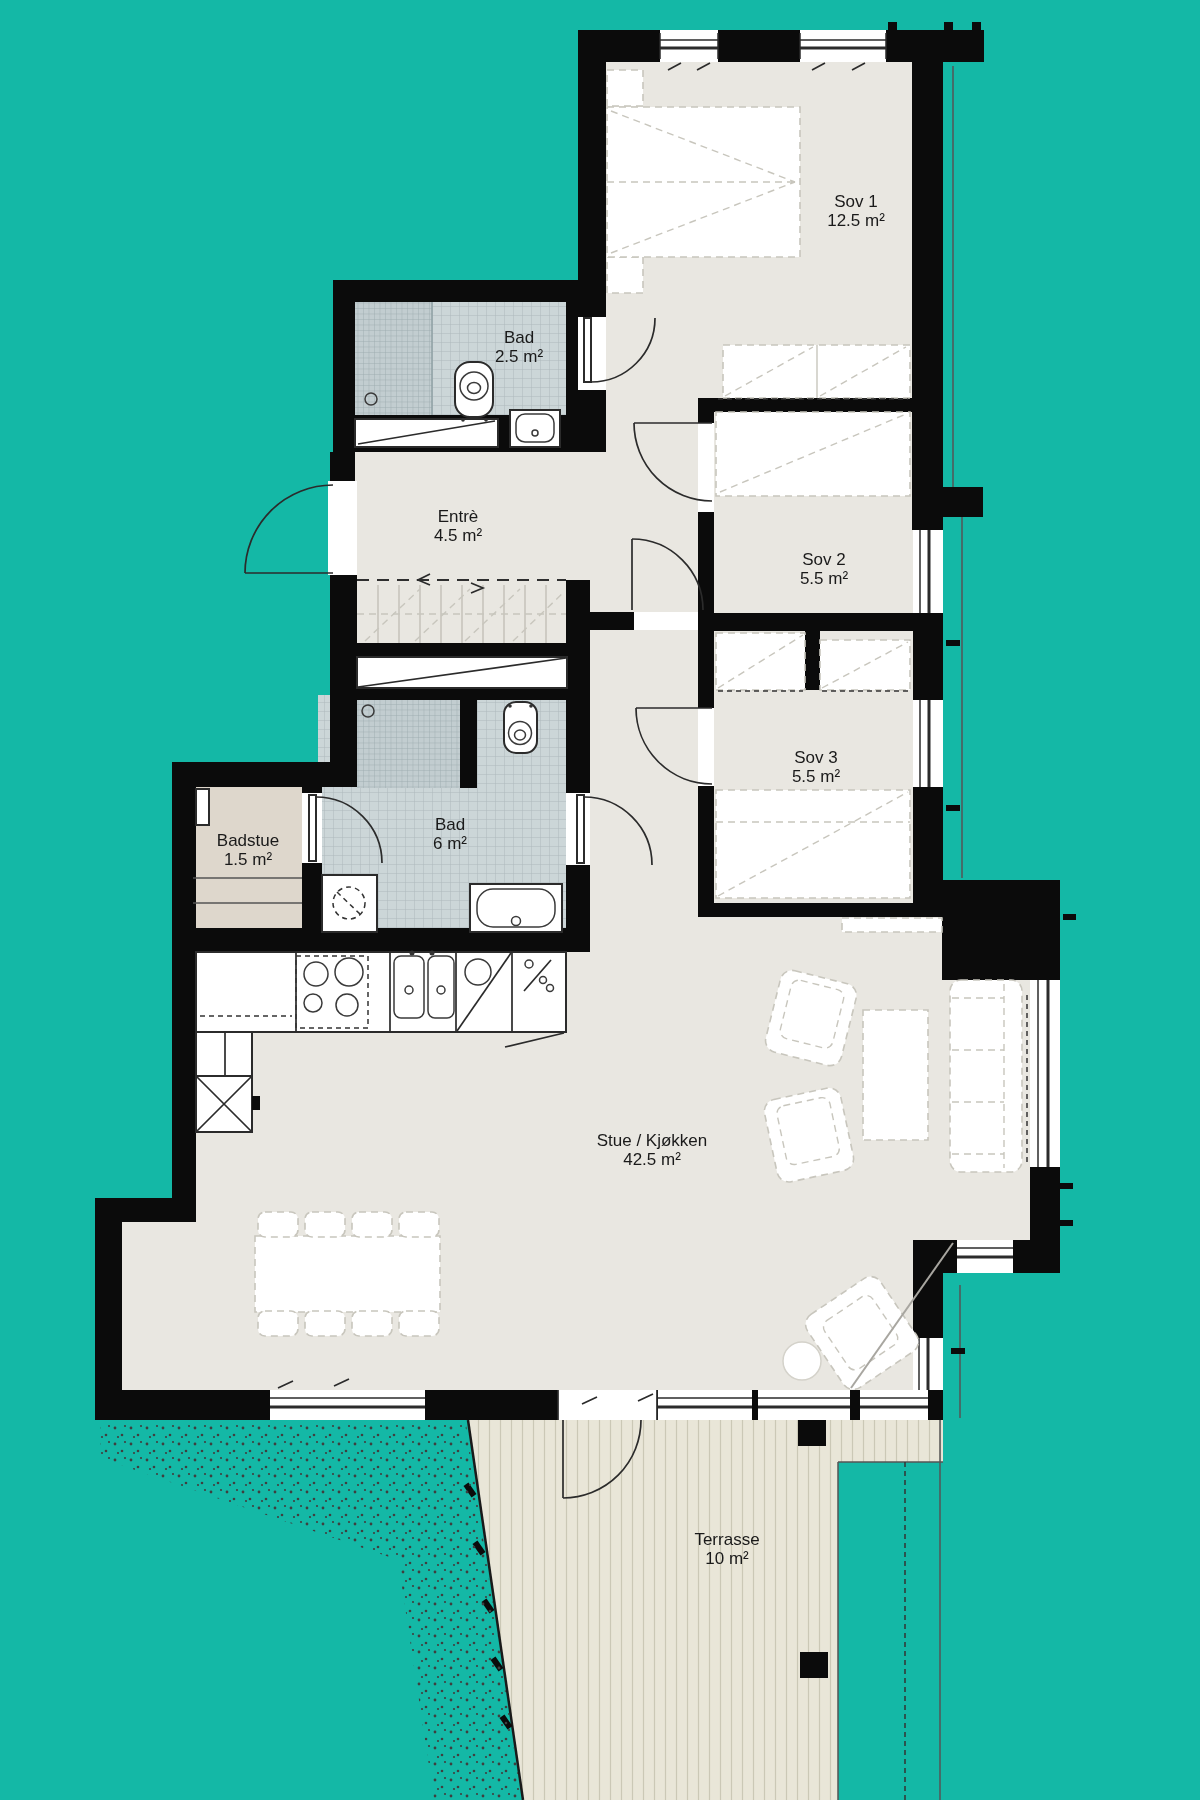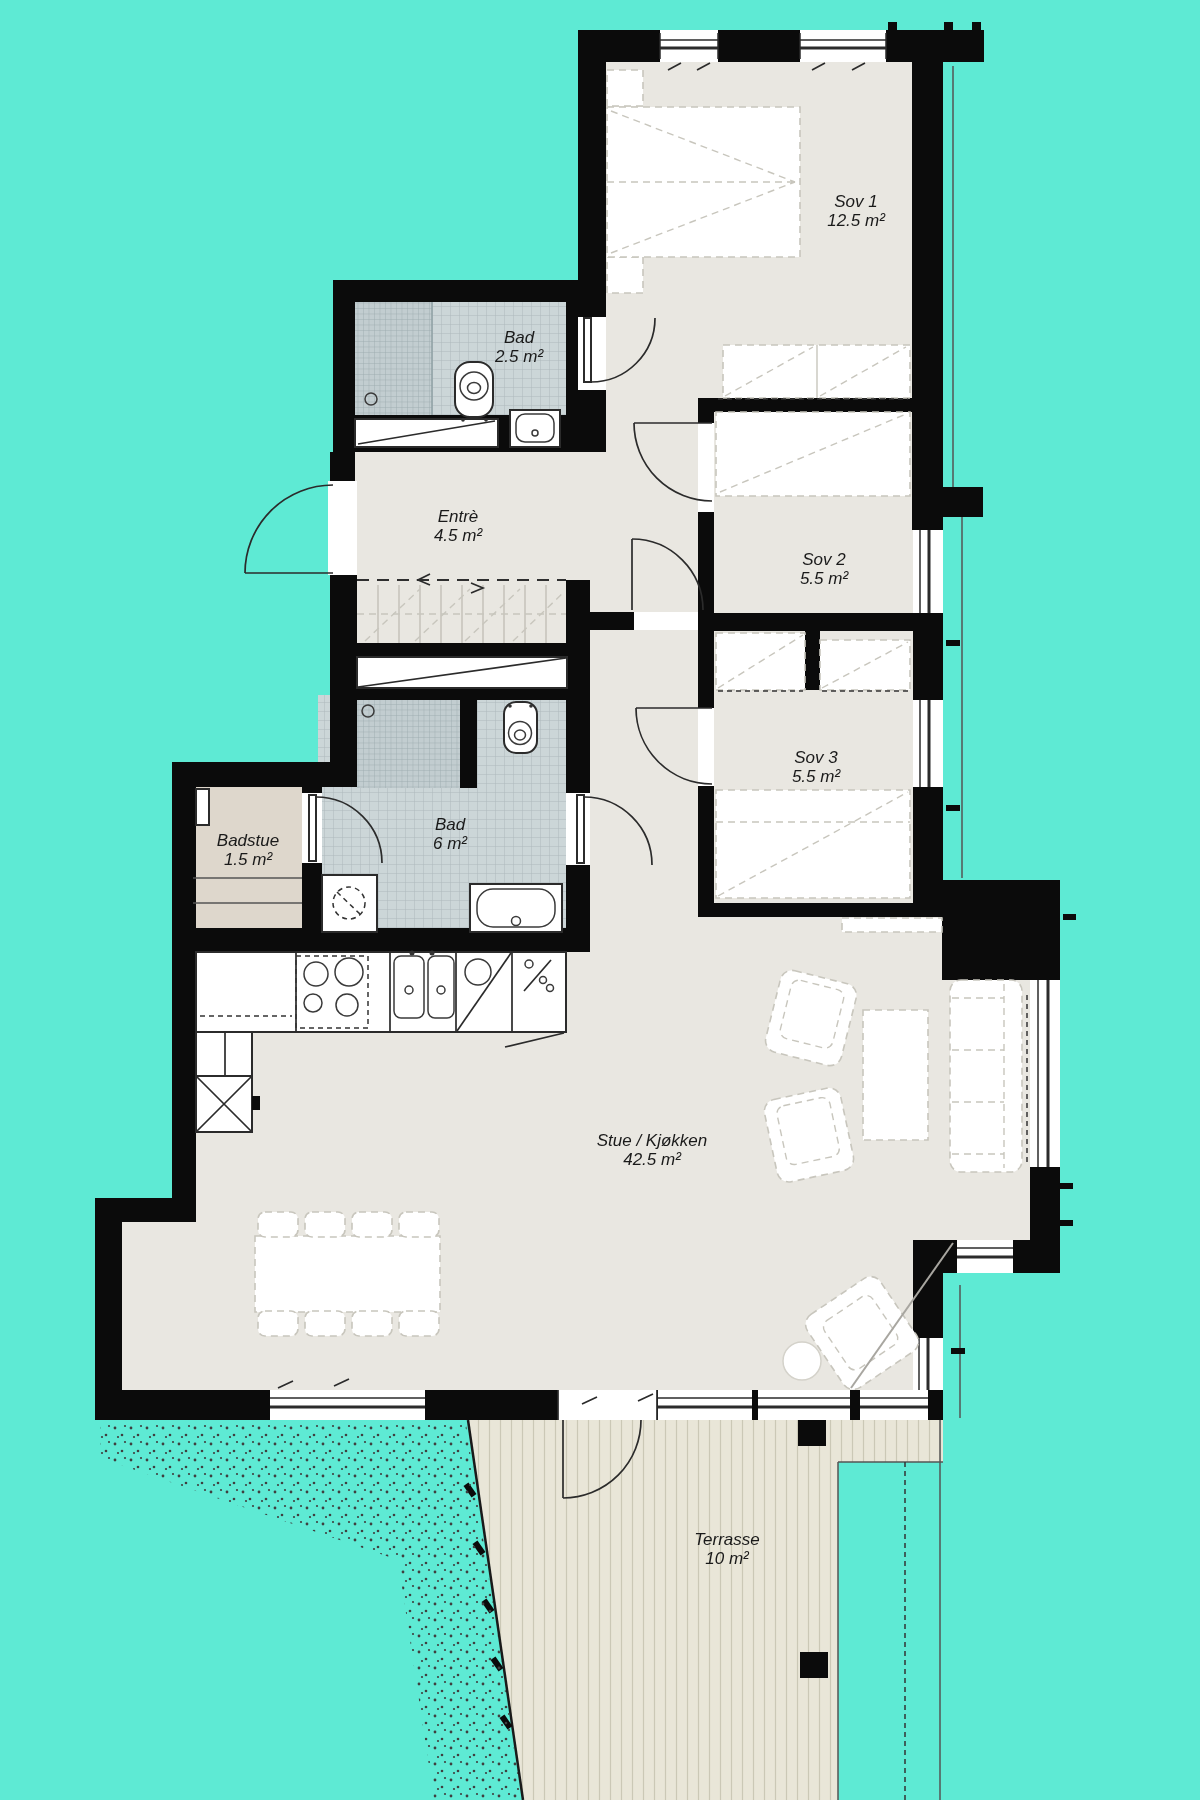--- a/index.html
+++ b/index.html
@@ -1,16 +1,16 @@
 <!DOCTYPE html>
 <html><head>
 <meta charset="utf-8">
 <style>
   html,body{margin:0;padding:0;background:#fff;}
-  #stage{width:1200px;height:1800px;position:relative;background:#5eead4;overflow:hidden;font-style:italic;}
+  #stage{width:1200px;height:1800px;position:relative;background:#14b8a6;overflow:hidden;}
   svg{display:block;}
   .wall{fill:#0b0b0b;}
   .win{fill:#ffffff;}
   .thin{stroke:#2b2b2b;stroke-width:1.7;fill:none;}
   .thick{fill:#ffffff;stroke:#2b2b2b;stroke-width:2;}
   .fixture{fill:#ffffff;stroke:#2b2b2b;stroke-width:2;}
   .fthin{fill:none;stroke:#3a3a3a;stroke-width:1.5;}
   .dashf{fill:#ffffff;stroke:#c8c6bd;stroke-width:1.6;stroke-dasharray:7 5;}
   .dashl{stroke:#c8c6bd;stroke-width:1.4;stroke-dasharray:7 5;fill:none;}
   .lsolid{stroke:#c8c6bd;stroke-width:1.4;fill:none;}

